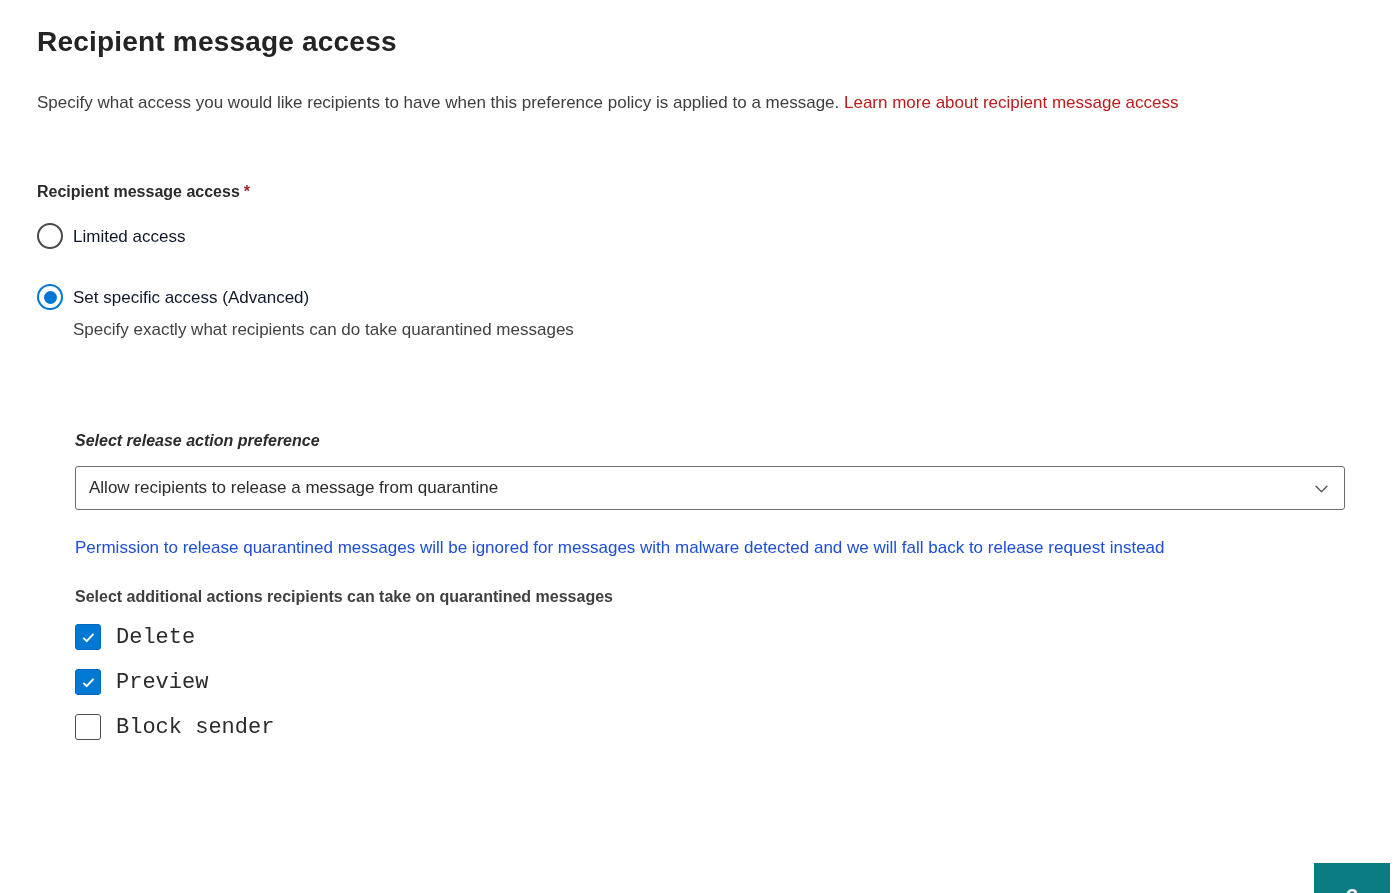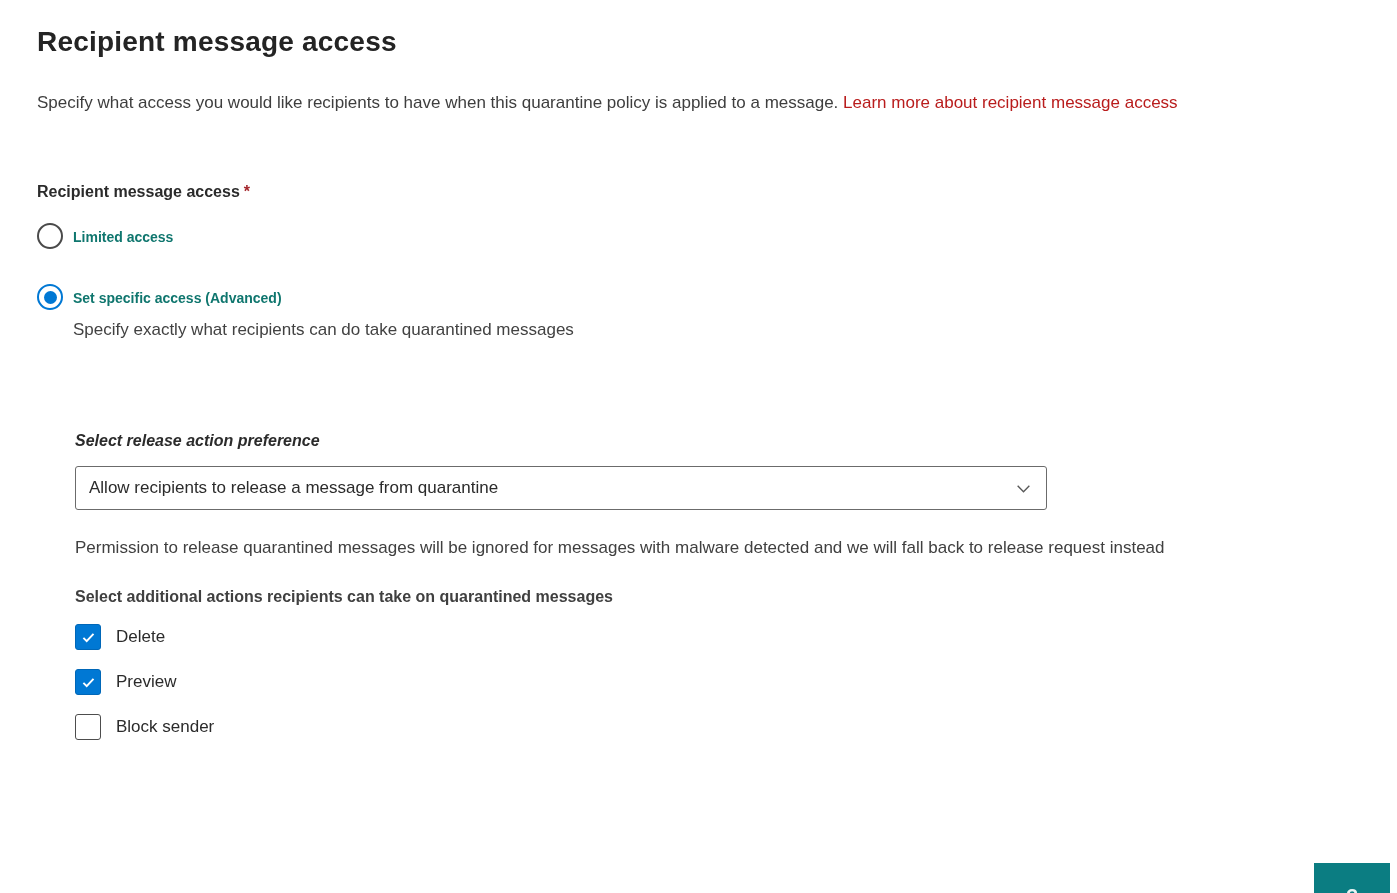--- a/index.html
+++ b/index.html
@@ -17,59 +17,59 @@
 
   .radio-group { margin-top:22px; }
   .radio-option { display:flex; align-items:flex-start; margin-bottom:34px; cursor:pointer; }
   .radio-circle { flex:0 0 auto; width:26px; height:26px; border-radius:50%;
                   border:2px solid #4a4a4a; background:#fff; margin-right:10px;
                   display:flex; align-items:center; justify-content:center; }
   .radio-option.selected .radio-circle { border-color:#0078d4; }
   .radio-dot { width:13px; height:13px; border-radius:50%; background:transparent; }
   .radio-option.selected .radio-dot { background:#0078d4; }
   .radio-texts { padding-top:1px; }
-  .radio-title { font-size:14px; font-weight:700; color:#0f766e; line-height:26px; }
+  .radio-title { font-size:17px; font-weight:400; color:#0f172a; line-height:26px; }
   .radio-desc { margin-top:5px; font-size:17px; line-height:28px; color:#424242; max-width:660px; }
 
   .subsection { margin-top:88px; margin-left:38px; }
   .sub-label { font-size:16px; font-weight:600; color:#2b2b2b;font-style:italic; }
 
-  .dropdown { margin-top:16px; width:972px; height:44px; border:1px solid #6b6b6b;
+  .dropdown { margin-top:16px; width:1270px; height:44px; border:1px solid #6b6b6b;
               border-radius:3px; background:#fff; display:flex; align-items:center;
               padding:0 14px 0 13px; cursor:pointer; }
   .dropdown-value { flex:1 1 auto; font-size:17px; color:#2b2b2b;
                     white-space:nowrap; overflow:hidden; }
   .dropdown-chevron { flex:0 0 auto; width:17px; height:17px; }
 
-  .note { margin-top:24px; max-width:1180px; font-size:17px; line-height:28px; color:#404040; }
+  .note { margin-top:24px; max-width:1180px; font-size:17px; line-height:28px; color:#1d4ed8; }
 
   .actions-label { margin-top:26px; font-size:16px; font-weight:600; color:#404040; }
   .checkbox-list { margin-top:18px; }
   .checkbox-row { display:flex; align-items:center; margin-bottom:19px; cursor:pointer; }
   .checkbox-box { flex:0 0 auto; width:26px; height:26px; border-radius:3px;
                   border:1.5px solid #4d4d4d; background:#fff; margin-right:15px;
                   display:flex; align-items:center; justify-content:center; }
   .checkbox-row.checked .checkbox-box { background:#0078d4; border-color:#0067b8; }
   .checkbox-box svg { display:none; }
   .checkbox-row.checked .checkbox-box svg { display:block; }
-  .checkbox-label { font-size:17px; color:#2b2b2b; }
+  .checkbox-label { font-size:22px; color:#2b2b2b;font-family:Liberation Mono, monospace; }
 
   .help-btn { position:fixed; right:7px; bottom:0; width:76px; height:30px;
               background:#0b7d82; overflow:hidden; cursor:pointer; }
   .help-btn span { position:absolute; top:22px; left:50%; transform:translateX(-50%);
                    color:#e8f4f4; font-size:20px; font-weight:600; }
 </style>
 </head>
 <body>
 
 <div class="content">
 
   <h1 class="page-title">Recipient message access</h1>
 
-  <p class="intro"><span>Specify what access you would like recipients to have when this quarantine policy is applied to a message.</span> <a href="#">Learn more about recipient message access</a></p>
+  <p class="intro"><span>Specify what access you would like recipients to have when this preference policy is applied to a message.</span> <a href="#">Learn more about recipient message access</a></p>
 
   <div class="field-label"><span>Recipient message access</span><span class="req">*</span></div>
 
   <div class="radio-group">
 
     <div class="radio-option">
       <div class="radio-circle">
           <div class="radio-dot"></div>
         </div>
       <div class="radio-texts">

